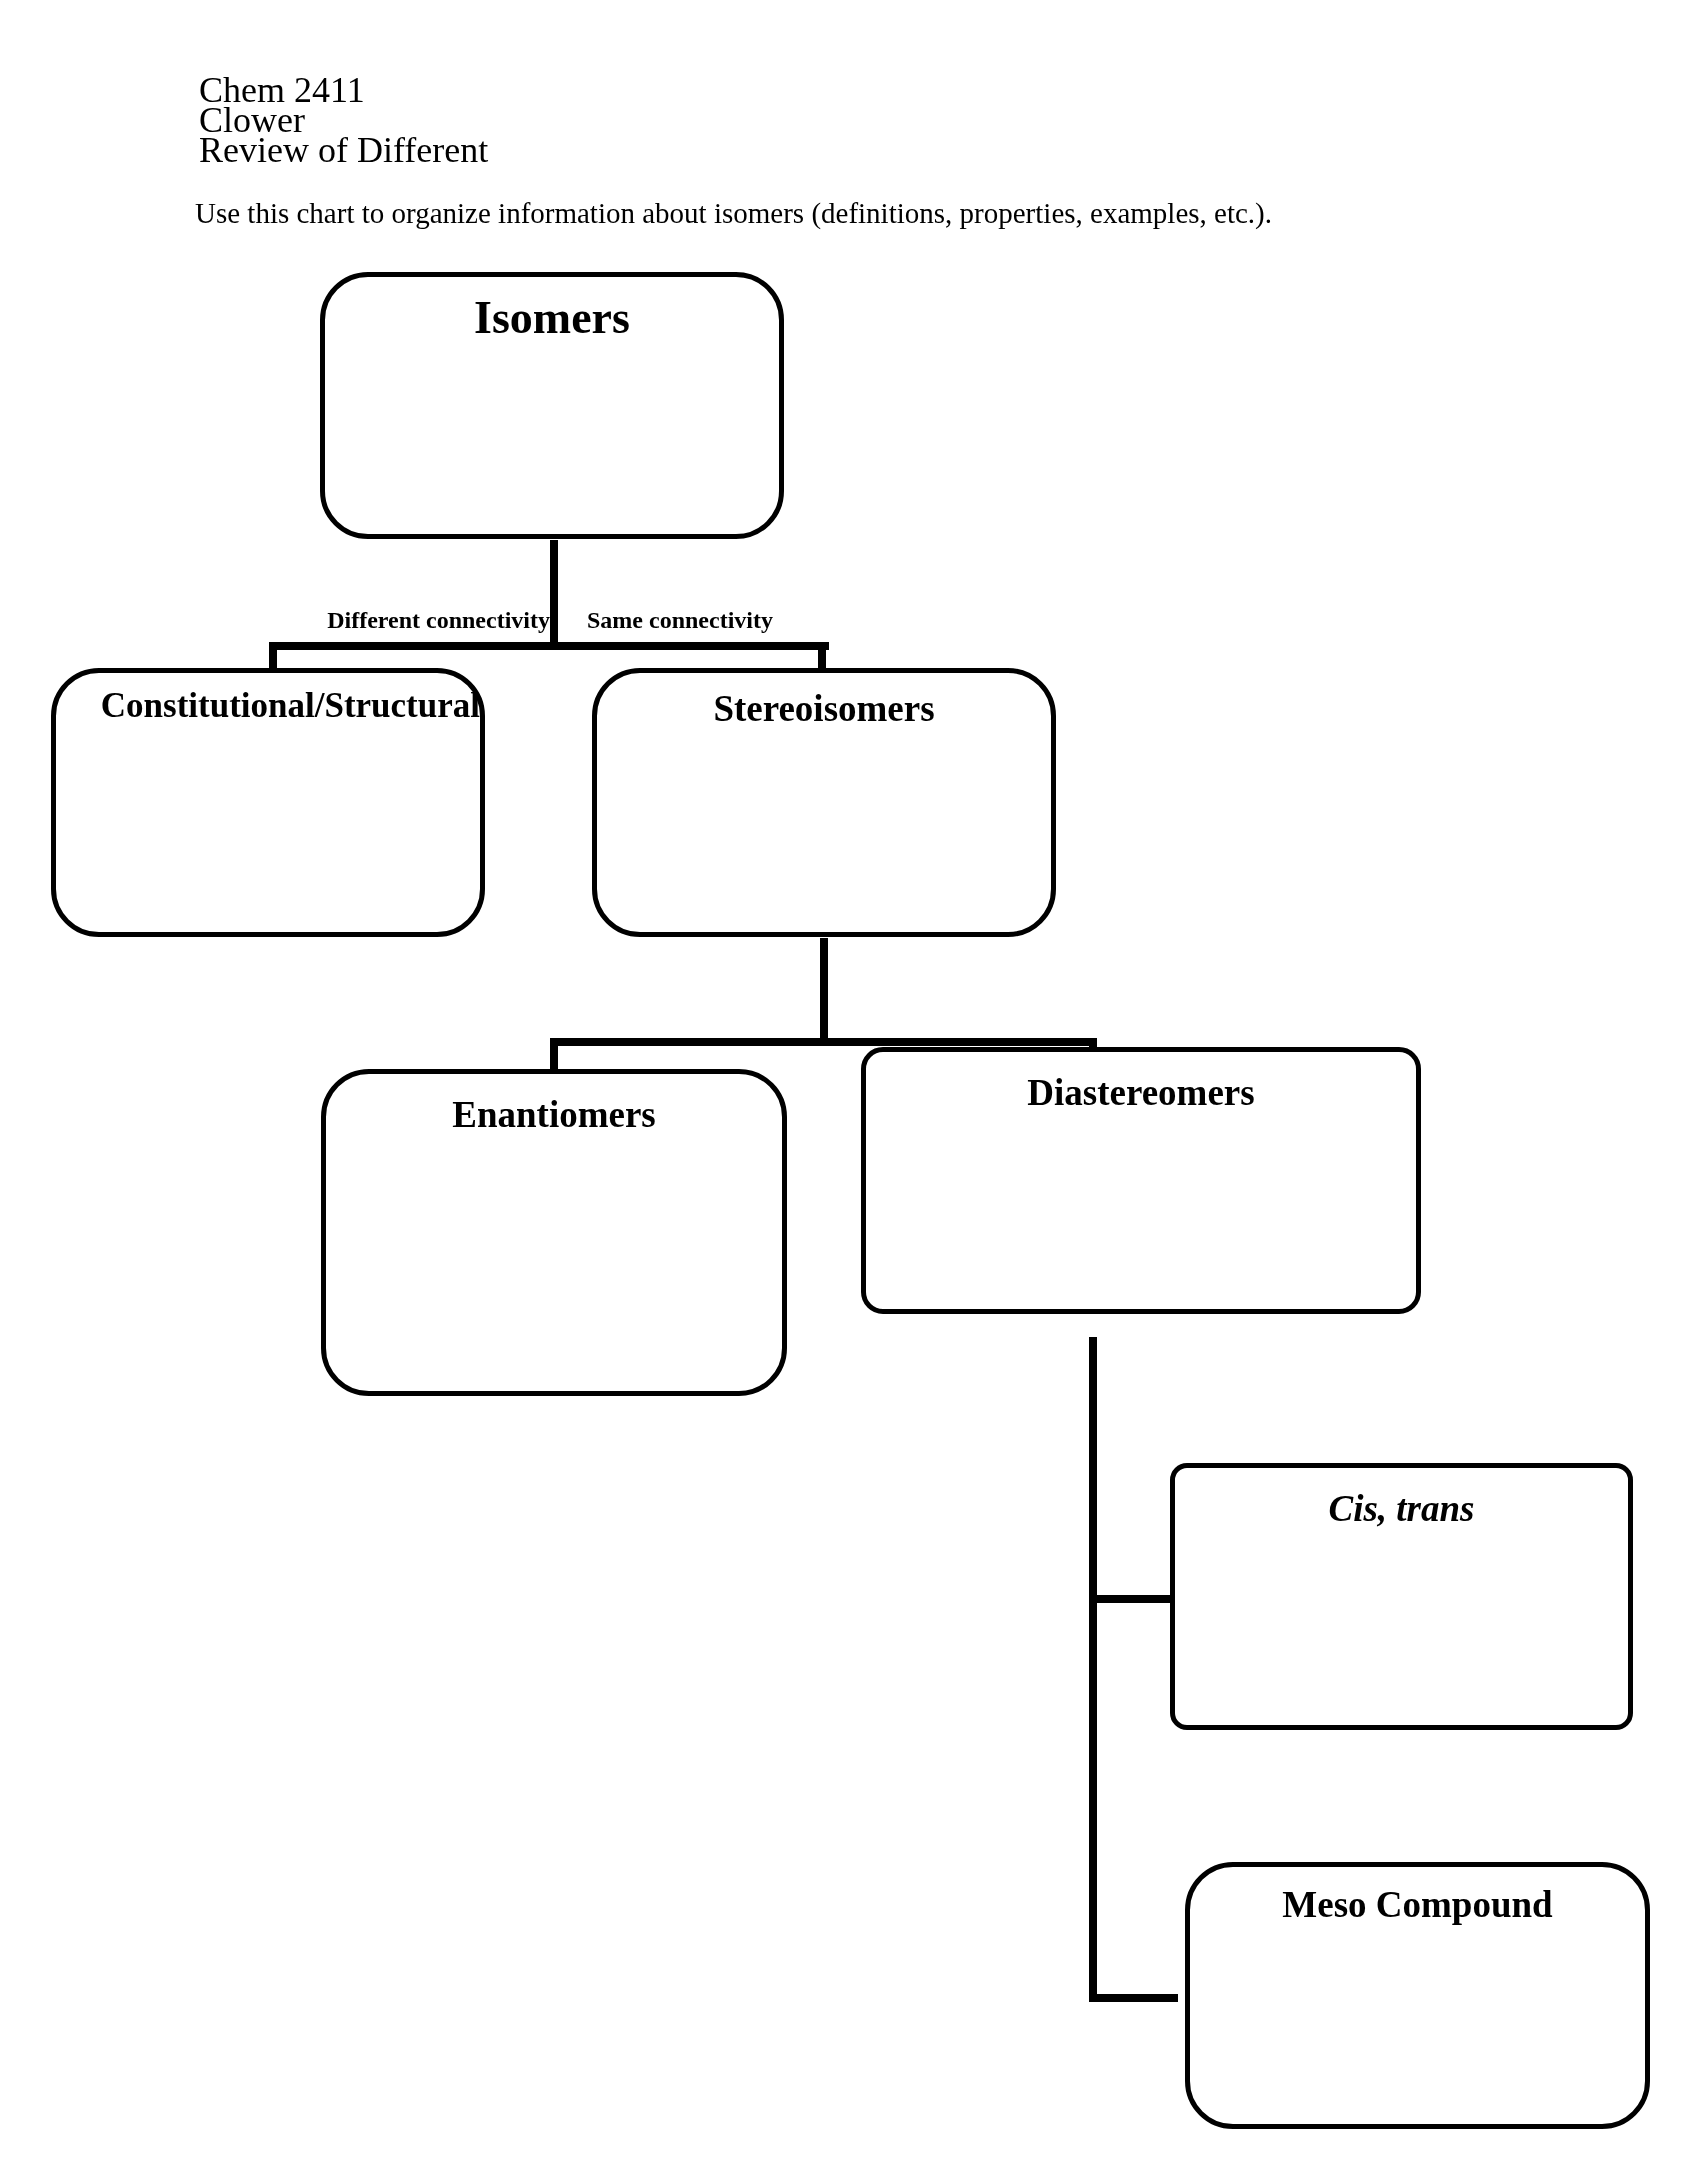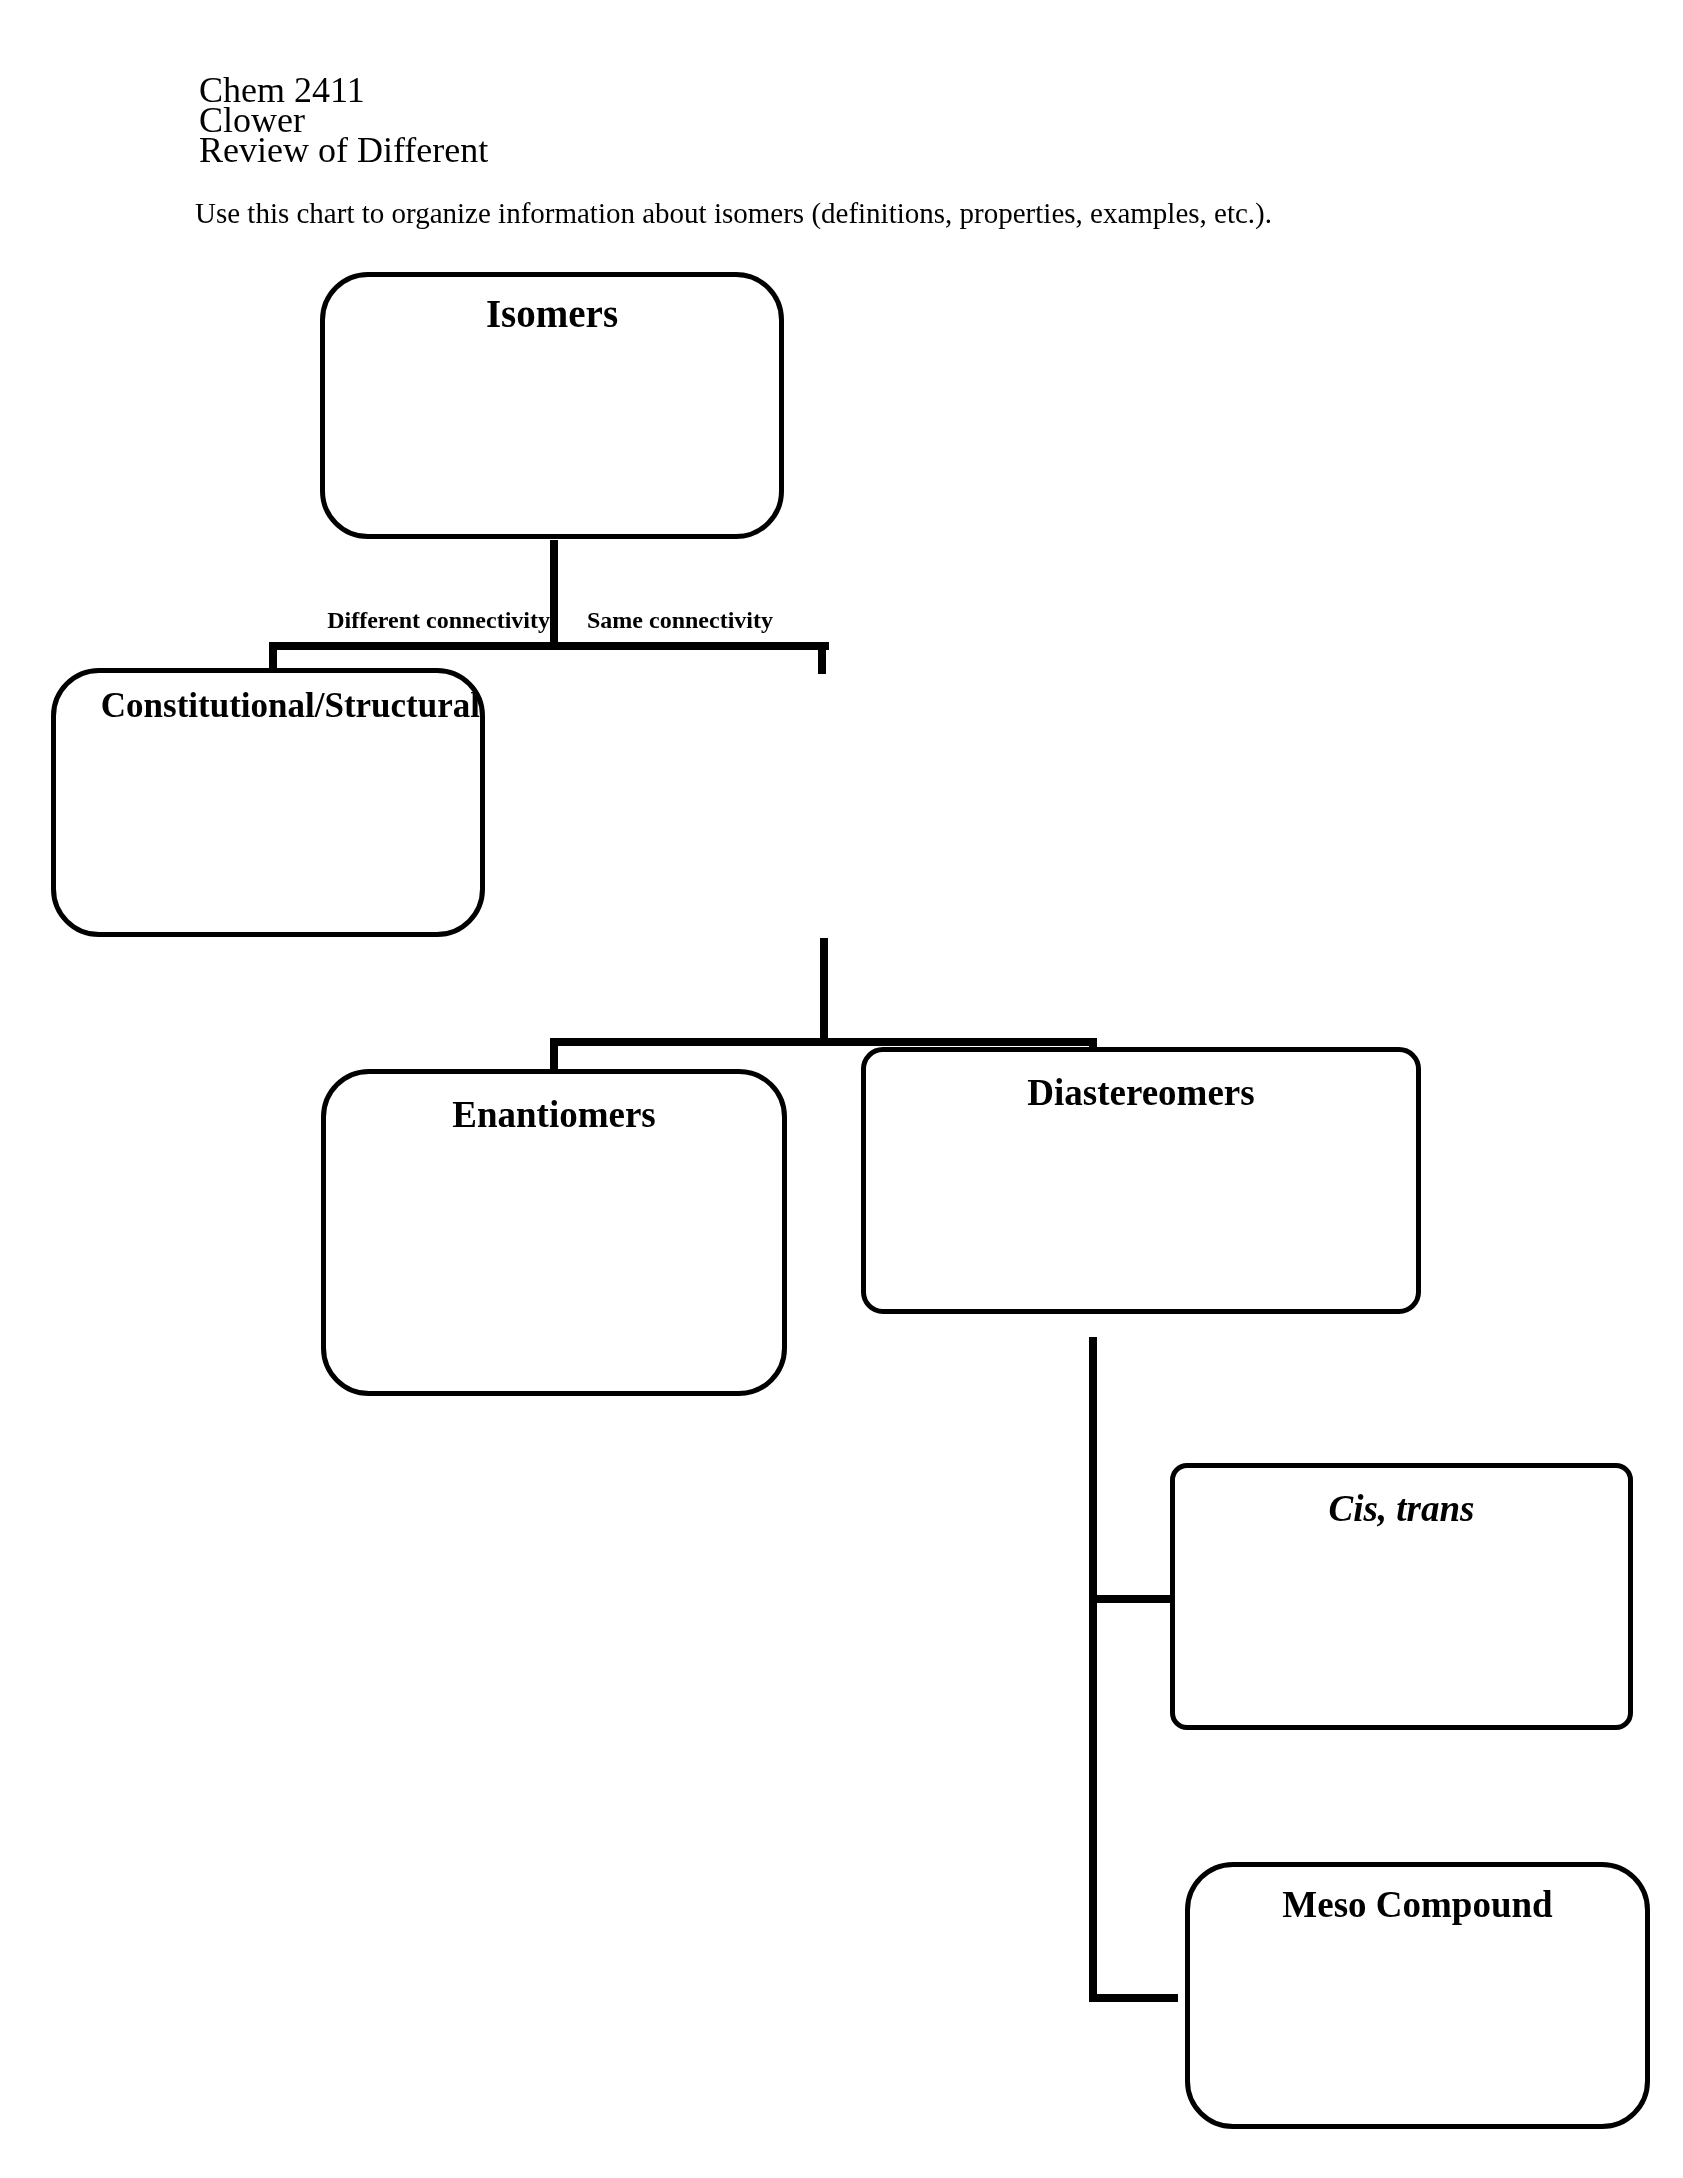--- a/index.html
+++ b/index.html
@@ -28,21 +28,21 @@
     background: #ffffff;
     box-sizing: border-box;
     text-align: center;
   }
   .node-title {
     font-weight: bold;
     line-height: 1.15;
     padding-top: 15px;
     white-space: nowrap;
   }
-  .t-isomers        { font-size: 39px; }
+  .t-isomers        { font-size: 46px; }
   .t-constitutional { font-size: 35px; padding-top: 13px; }
   .t-stereo         { font-size: 37px; padding-top: 15px; }
   .t-enantio        { font-size: 37px; padding-top: 20px; }
   .t-diastereo      { font-size: 37px; padding-top: 20px; }
   .t-cistrans       { font-size: 37px; padding-top: 20px; font-style: italic; }
   .t-meso           { font-size: 37px; padding-top: 17px; }
 
   .ln { position: absolute; background: #000000; }
 
   .edge-label {
@@ -83,20 +83,23 @@
   <div class="edge-label" style="left:587px; top:606px;">Same connectivity</div>
 
   <div class="node" style="left:320px; top:272px; width:464px; height:267px;">
     <div class="node-title t-isomers">Isomers</div>
   </div>
 
   <div class="node" style="left:51px; top:668px; width:434px; height:269px;text-align:right;">
     <div class="node-title t-constitutional">Constitutional/Structural</div>
   </div>
 
+  <div class="node" style="left:592px; top:668px; width:464px; height:269px;">
+    <div class="node-title t-stereo">Stereoisomers</div>
+  </div>
 
   <div class="node" style="left:321px; top:1069px; width:466px; height:327px;">
     <div class="node-title t-enantio">Enantiomers</div>
   </div>
 
   <div class="node" style="left:861px; top:1047px; width:560px; height:267px;border-radius:22px;">
     <div class="node-title t-diastereo">Diastereomers</div>
   </div>
 
   <div class="node" style="left:1170px; top:1463px; width:463px; height:267px;border-radius:17px;">

